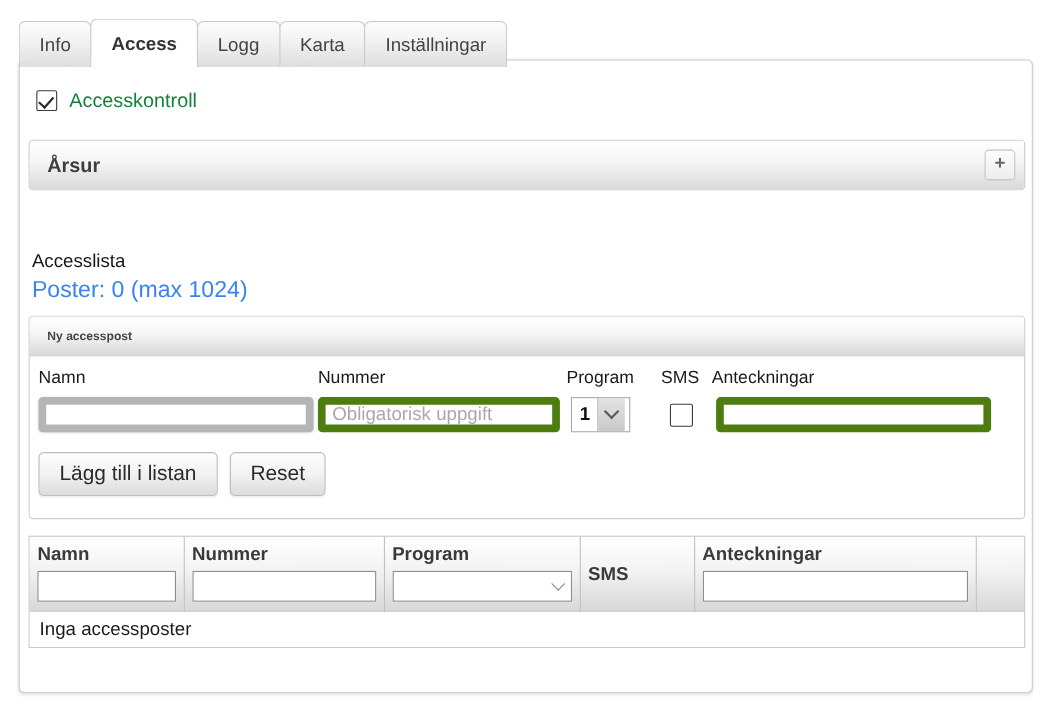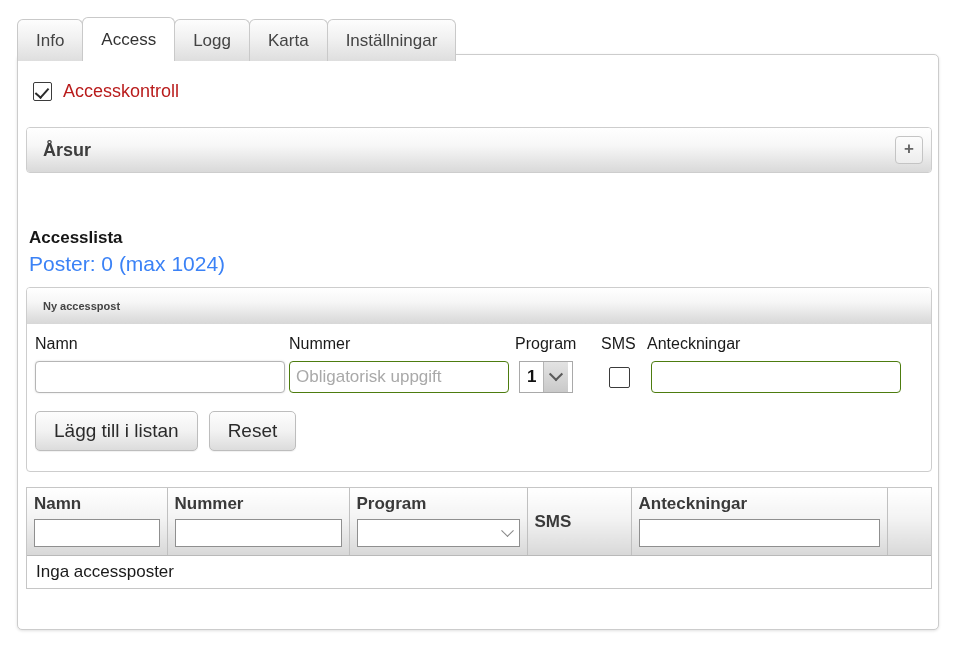--- a/index.html
+++ b/index.html
@@ -41,21 +41,21 @@
     border-bottom: none;
     border-radius: 6px 6px 0 0;
     background: linear-gradient(to bottom, #fdfdfd 0%, #f1f1f1 45%, #dedede 100%);
     margin-right: -1px;
     cursor: pointer;
     white-space: nowrap;
   }
   .tab.active {
     background: #ffffff;
     color: #333333;
-    font-weight: normal;
+    font-weight: bold;
     height: 44px;
     border-color: #c9c9c9;
     z-index: 6;
   }
 
   
   .panel {
     position: absolute;
     left: 17px;
     top: 54px;
@@ -95,21 +95,21 @@
     top: 2px;
     width: 6px;
     height: 11px;
     border: solid #2b2b2b;
     border-width: 0 2px 2px 0;
     transform: rotate(42deg);
   }
   .checkbox-row .label {
     margin-left: 11px;
     font-size: 18px;
-    color: #b91c1c;
+    color: #15803d;
   }
 
   
   .collapse-box {
     position: absolute;
     left: 8px;
     top: 72px;
     width: 906px;
     box-sizing: border-box;
     border: 1px solid #cdcdcd;
@@ -145,21 +145,21 @@
     cursor: pointer;
     font-weight: bold;
   }
 
   
   .section-title {
     position: absolute;
     left: 11px;
     top: 173px;
     font-size: 17px;
-    font-weight: bold;
+    font-weight: normal;
     color: #161616;
   }
   .section-sub {
     position: absolute;
     left: 11px;
     top: 197px;
     font-size: 21px;
     color: #3b82f6;
   }
 
@@ -203,21 +203,21 @@
     position: absolute;
     top: 73px;
     left: 0;
     width: 100%;
     height: 34px;
   }
   .tinput {
     position: absolute;
     box-sizing: border-box;
     height: 32px;
-    border: 1px solid #4d7c0f;
+    border: 7px solid #4d7c0f;
     border-radius: 4px;
     background: #ffffff;
     font-family: "Liberation Sans", sans-serif;
     font-size: 17px;
     color: #222222;
     padding: 0 6px;
     outline: none;
   }
   .tinput.focused {
     border-color: #b5b5b5;

